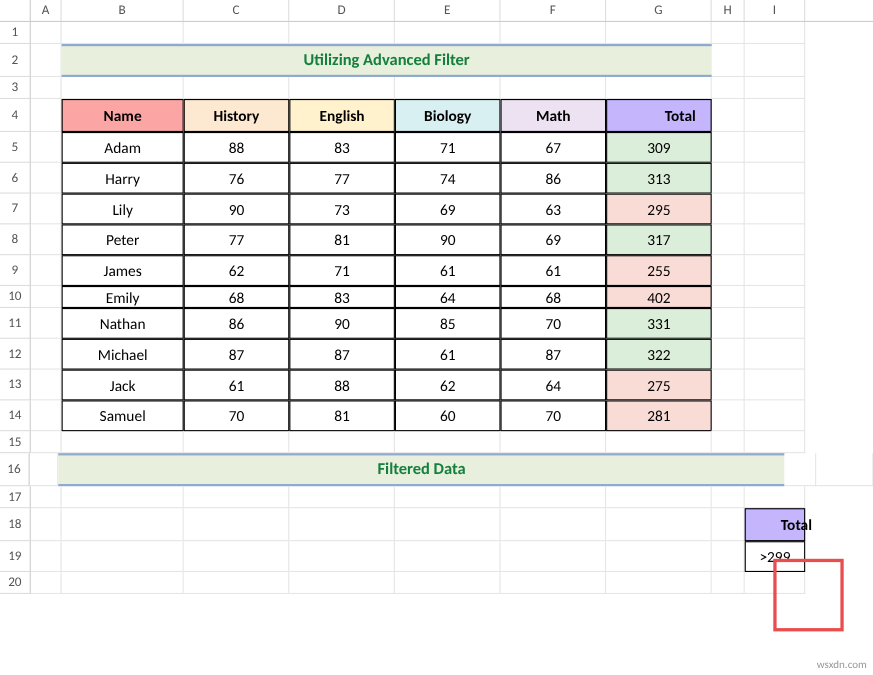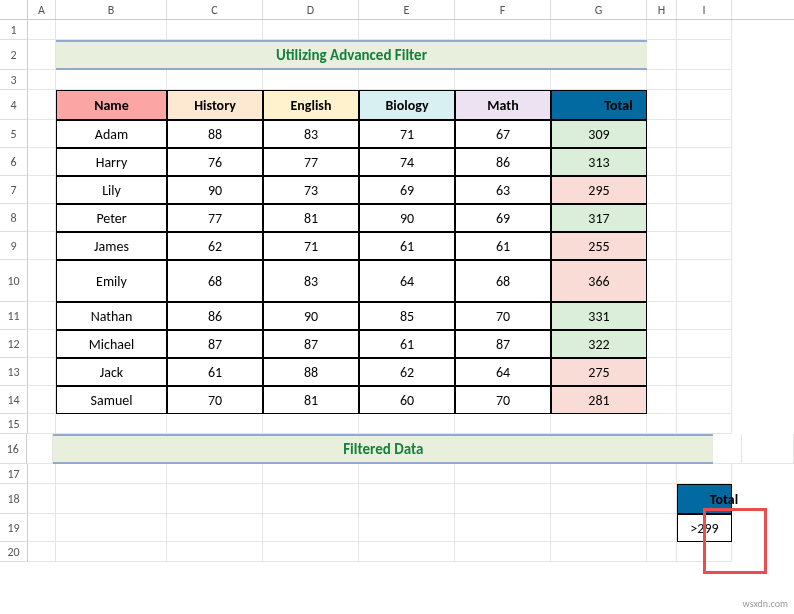--- a/index.html
+++ b/index.html
@@ -97,21 +97,21 @@
     }
     .hdr {
       font-weight: bold;
       font-size: 14px;
     }
     .hdrB { background: #fca5a5; }
     .hdrC { background: #fde8d1; }
     .hdrD { background: #fff2cc; }
     .hdrE { background: #d9f0f2; }
     .hdrF { background: #ece2f2; }
-    .hdrG { background: #0369a1; padding-left: 39px; }
+    .hdrG { background: #c4b5fd; padding-left: 39px; }
     
     .tot-green { background: #dbeed9; }
     .tot-red { background: #f9dcd6; }
     
     
     .crit-highlight {
       outline: 3px solid #e94d4d;
       outline-offset: -1px;
       position: absolute;
     }
@@ -244,29 +244,29 @@
         <div class="cell" style="width: 28px;"></div>
         <div class="dt-cell cB">James</div>
         <div class="dt-cell cC">62</div>
         <div class="dt-cell cD">71</div>
         <div class="dt-cell cE">61</div>
         <div class="dt-cell cF">61</div>
         <div class="dt-cell cG tot-red">255</div>
         <div class="cell cH"></div>
         <div class="cell cI"></div>
       </div>
-      <div class="row" style="height: 42px;">
+      <div class="row" style="height: 20px;">
         <div class="row-header row-header-col">10</div>
         <div class="cell" style="width: 28px;"></div>
         <div class="dt-cell cB">Emily</div>
         <div class="dt-cell cC">68</div>
         <div class="dt-cell cD">83</div>
         <div class="dt-cell cE">64</div>
         <div class="dt-cell cF">68</div>
-        <div class="dt-cell cG tot-red">366</div>
+        <div class="dt-cell cG tot-red">402</div>
         <div class="cell cH"></div>
         <div class="cell cI"></div>
       </div>
       <div class="row" style="height: 28px;">
         <div class="row-header row-header-col">11</div>
         <div class="cell" style="width: 28px;"></div>
         <div class="dt-cell cB">Nathan</div>
         <div class="dt-cell cC">86</div>
         <div class="dt-cell cD">90</div>
         <div class="dt-cell cE">85</div>

